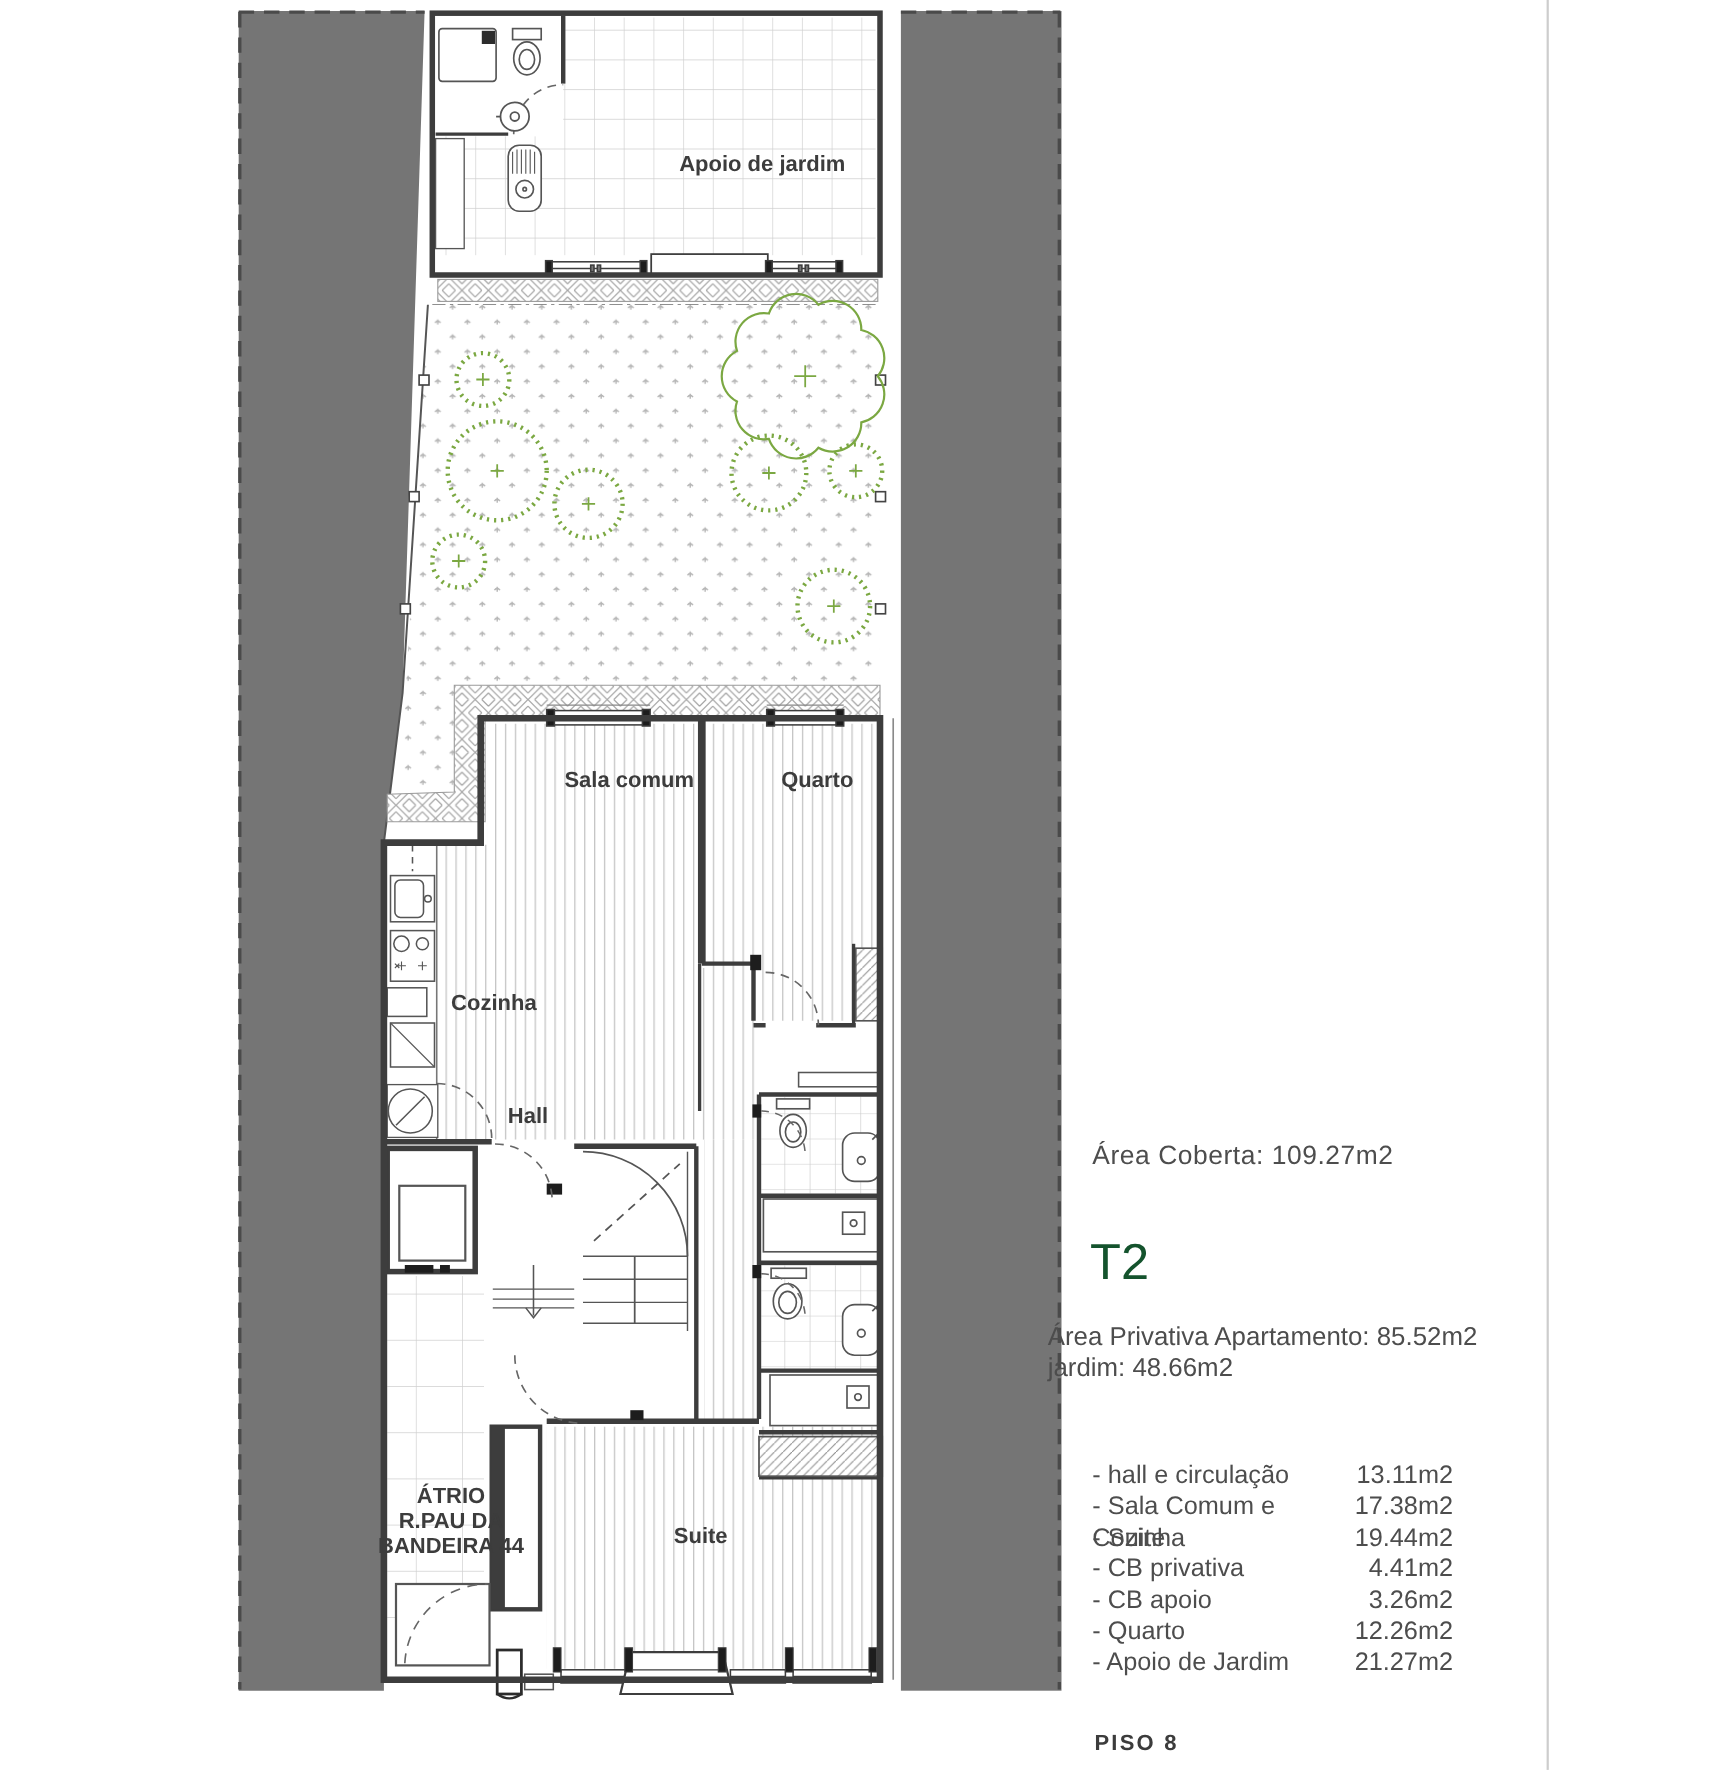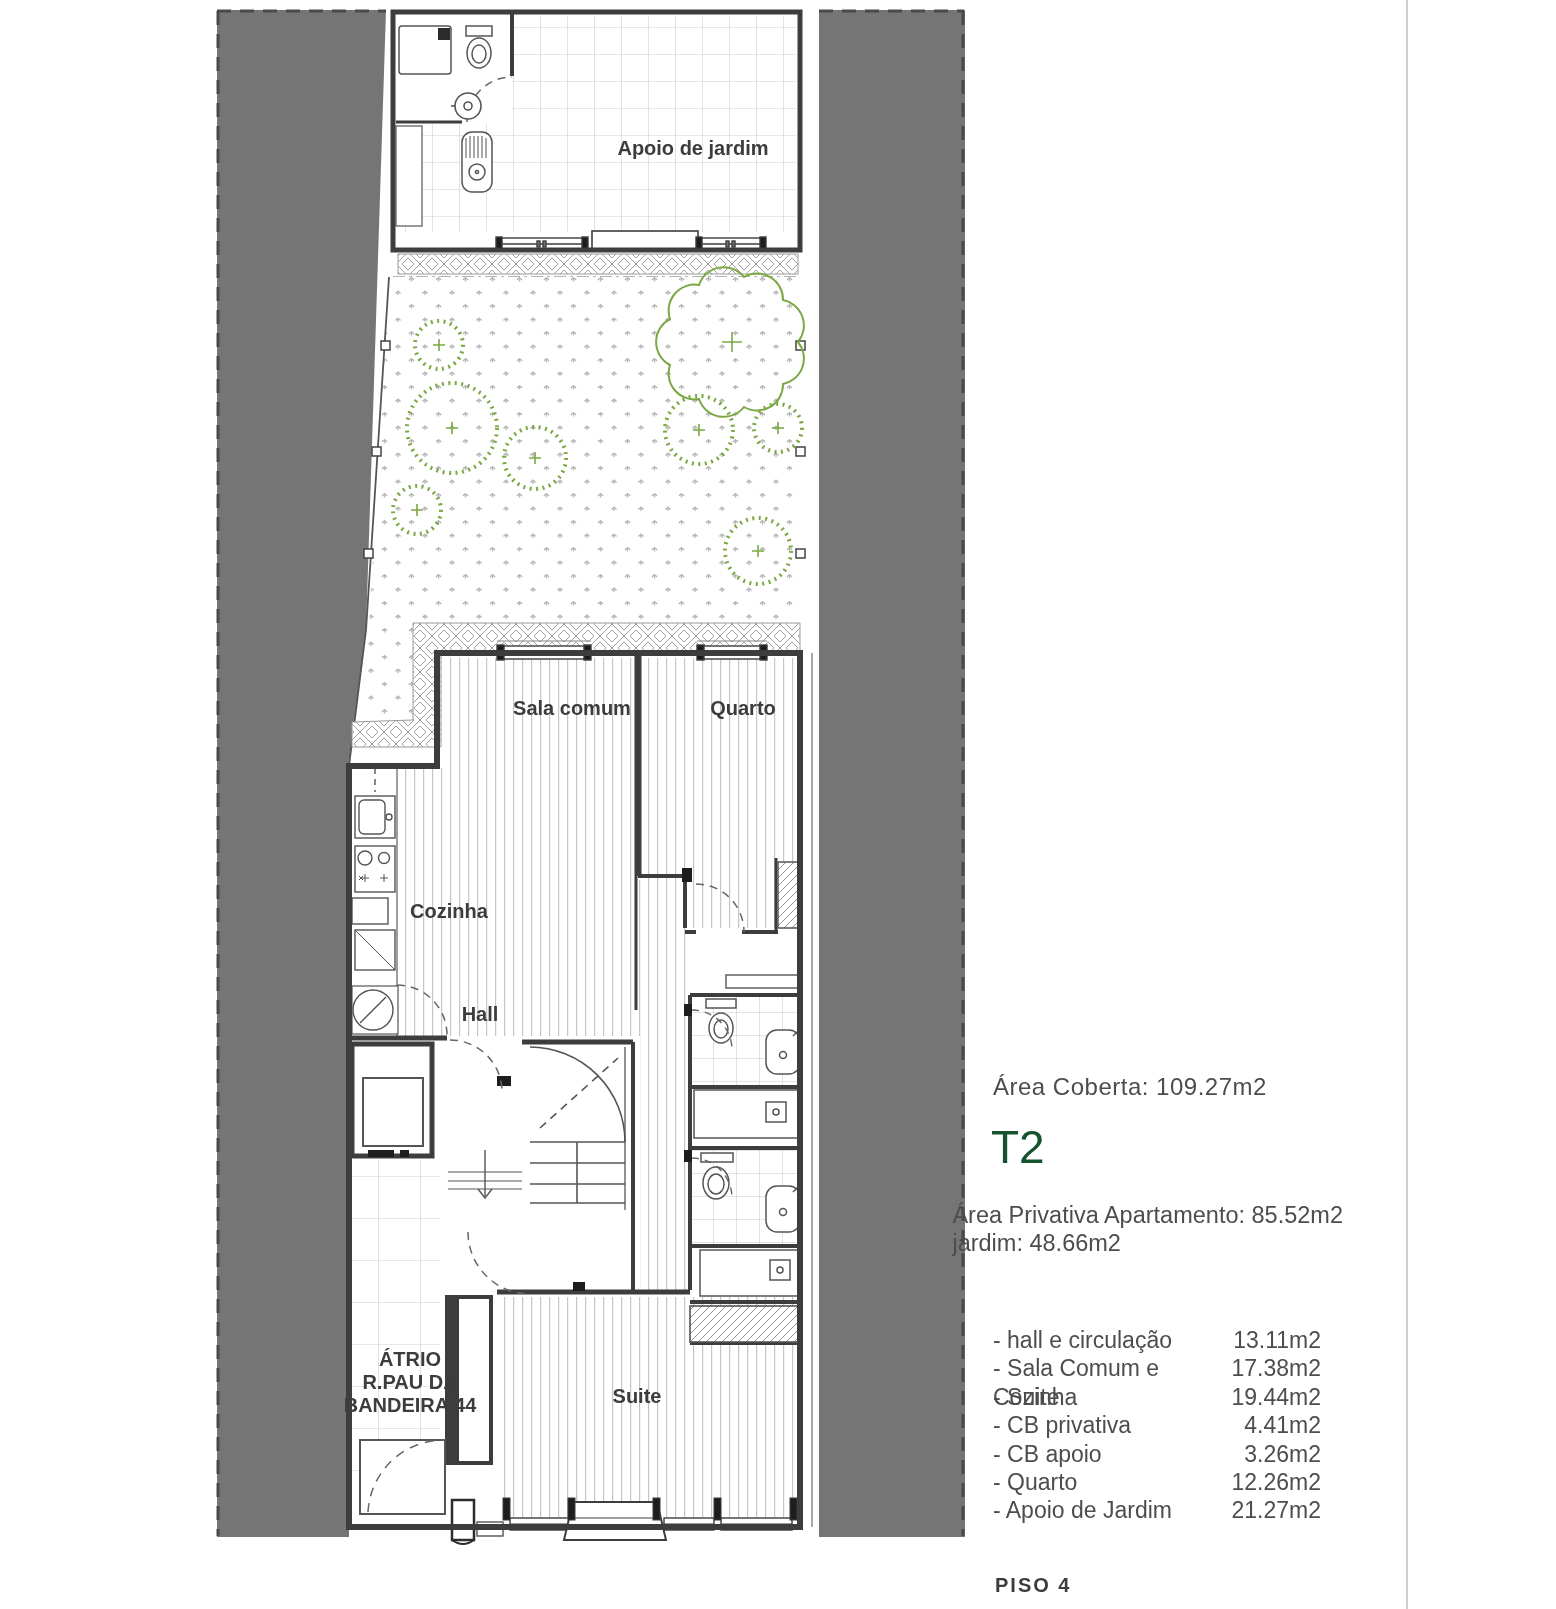--- a/index.html
+++ b/index.html
@@ -1,20 +1,20 @@
 <!DOCTYPE html>
 <html><head>
 <meta charset="utf-8">
 <style>
   html,body{margin:0;padding:0;background:#ffffff;}
   #stage{position:relative;width:1556px;height:1609px;background:#fff;overflow:hidden;
          font-family:"Liberation Sans", sans-serif;}
   #plan-svg{position:absolute;left:0;top:0;}
   .panel{position:absolute;color:#4d4d4d;}
-  .area-coberta{left:993px;top:1073px;font-size:24px;letter-spacing:.5px;}
+  .area-coberta{left:993px;top:1037px;font-size:24px;letter-spacing:.5px;}
   .t2{left:991px;top:1120px;font-size:46px;color:#14532d;}
   .private-block{position:absolute;right:213px;top:1202px;
                  font-size:23.5px;line-height:27.5px;color:#4d4d4d;}
   .rooms-list{position:absolute;left:993px;top:1326px;width:328px;font-size:23px;color:#4d4d4d;}
   .rooms-list .row{display:flex;justify-content:space-between;height:28.4px;line-height:28.4px;}
   .piso{left:995px;top:1574px;font-size:20px;font-weight:600;letter-spacing:2px;color:#3c3c3c;}
   .room-label{font-family:"Liberation Sans",sans-serif;font-weight:700;fill:#3c3c3c;}
 </style>
 </head>
 <body>
@@ -342,14 +342,14 @@
     <div class="row">
       <span>- Quarto</span>
       <span>12.26m2</span>
     </div>
     <div class="row">
       <span>- Apoio de Jardim</span>
       <span>21.27m2</span>
     </div>
   </div>
 
-  <div class="panel piso">PISO 4</div>
+  <div class="panel piso">PISO 8</div>
 </div>
 
 </body></html>

